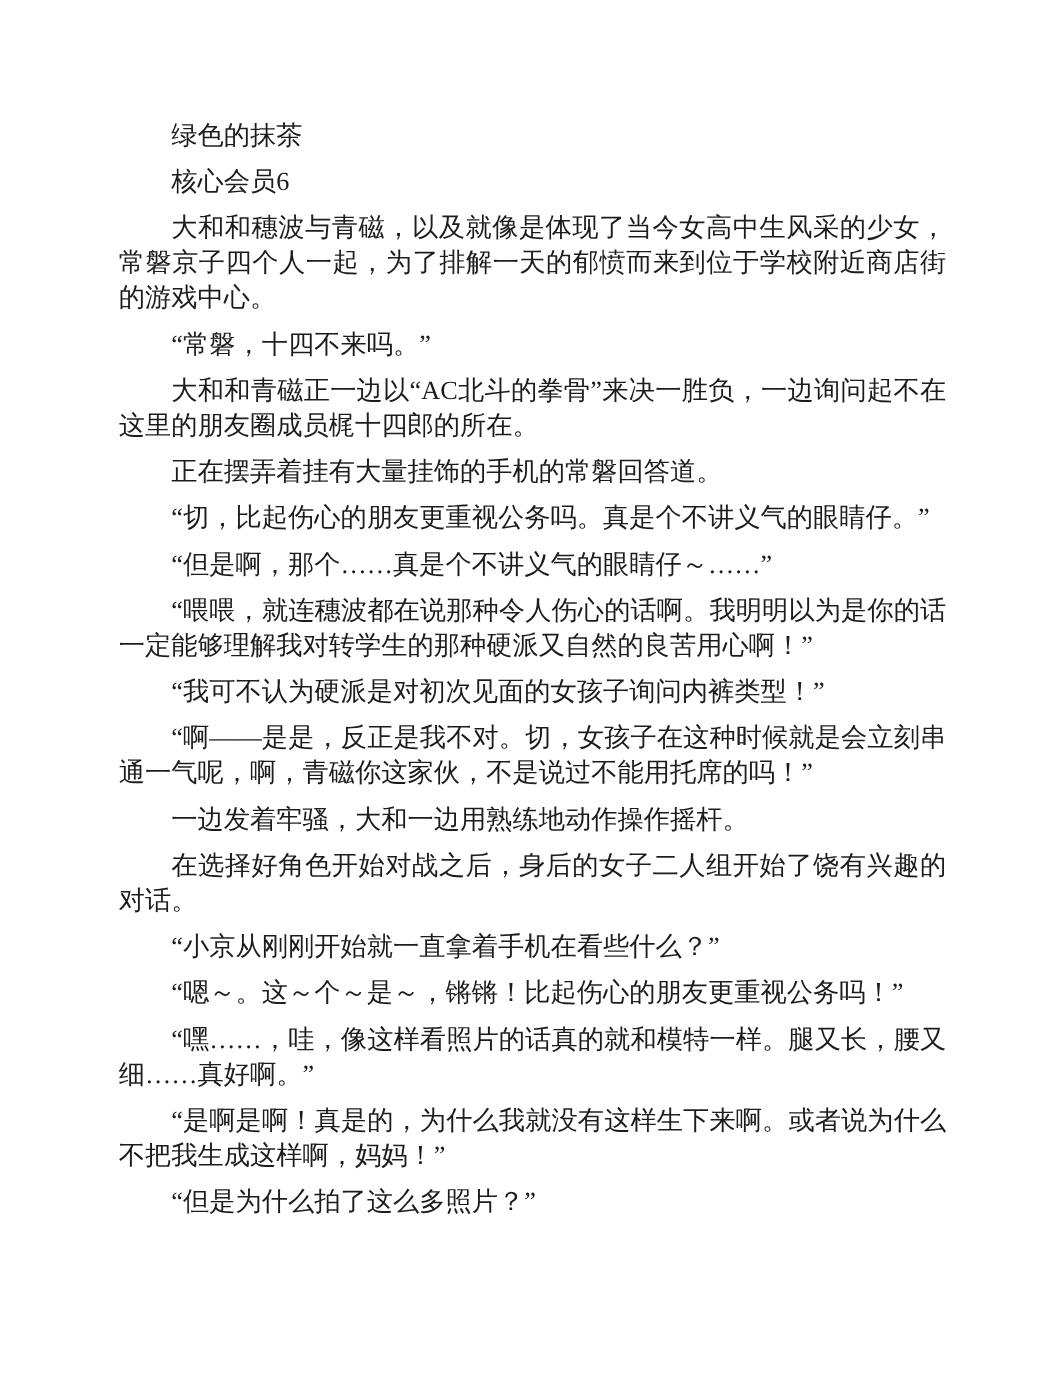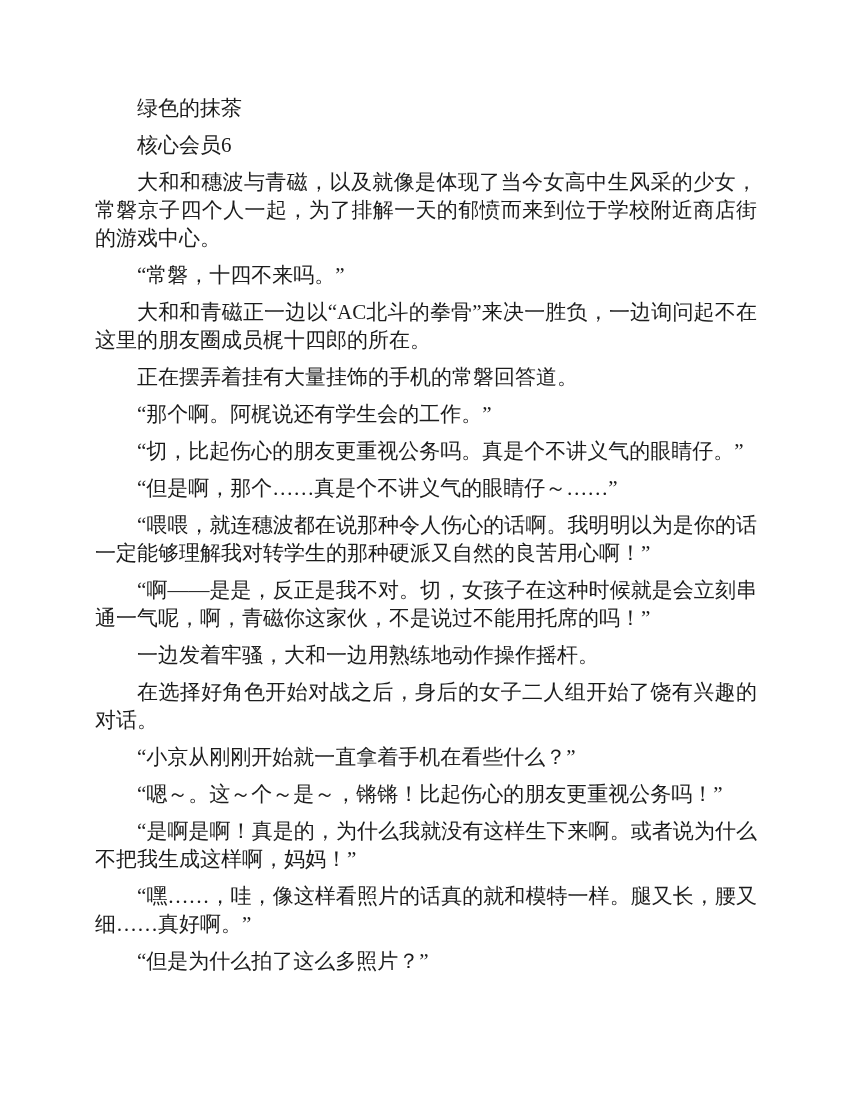--- a/index.html
+++ b/index.html
@@ -39,26 +39,26 @@
 <body>
 
 <div class="page" style="background: rgb(255, 255, 255);">
   <div class="doc-body" style="color: rgb(28, 28, 28);">
       <p>绿色的抹茶</p>
       <p>核心会员6</p>
       <p>大和和穗波与青磁，以及就像是体现了当今女高中生风采的少女，常磐京子四个人一起，为了排解一天的郁愤而来到位于学校附近商店街的游戏中心。</p>
       <p>“常磐，十四不来吗。”</p>
       <p>大和和青磁正一边以“AC北斗的拳骨”来决一胜负，一边询问起不在这里的朋友圈成员梶十四郎的所在。</p>
       <p>正在摆弄着挂有大量挂饰的手机的常磐回答道。</p>
-      <p>“那个啊。阿梶说还有学生会的工作。”</p>
       <p>“切，比起伤心的朋友更重视公务吗。真是个不讲义气的眼睛仔。”</p>
       <p>“但是啊，那个……真是个不讲义气的眼睛仔～……”</p>
       <p>“喂喂，就连穗波都在说那种令人伤心的话啊。我明明以为是你的话一定能够理解我对转学生的那种硬派又自然的良苦用心啊！”</p>
+      <p>“我可不认为硬派是对初次见面的女孩子询问内裤类型！”</p>
       <p>“啊——是是，反正是我不对。切，女孩子在这种时候就是会立刻串通一气呢，啊，青磁你这家伙，不是说过不能用托席的吗！”</p>
       <p>一边发着牢骚，大和一边用熟练地动作操作摇杆。</p>
       <p>在选择好角色开始对战之后，身后的女子二人组开始了饶有兴趣的对话。</p>
       <p>“小京从刚刚开始就一直拿着手机在看些什么？”</p>
       <p>“嗯～。这～个～是～，锵锵！比起伤心的朋友更重视公务吗！”</p>
+      <p>“嘿……，哇，像这样看照片的话真的就和模特一样。腿又长，腰又细……真好啊。”</p>
       <p>“是啊是啊！真是的，为什么我就没有这样生下来啊。或者说为什么不把我生成这样啊，妈妈！”</p>
-      <p>“嘿……，哇，像这样看照片的话真的就和模特一样。腿又长，腰又细……真好啊。”</p>
       <p>“但是为什么拍了这么多照片？”</p>
     </div>
 </div>
 
 </body></html>

